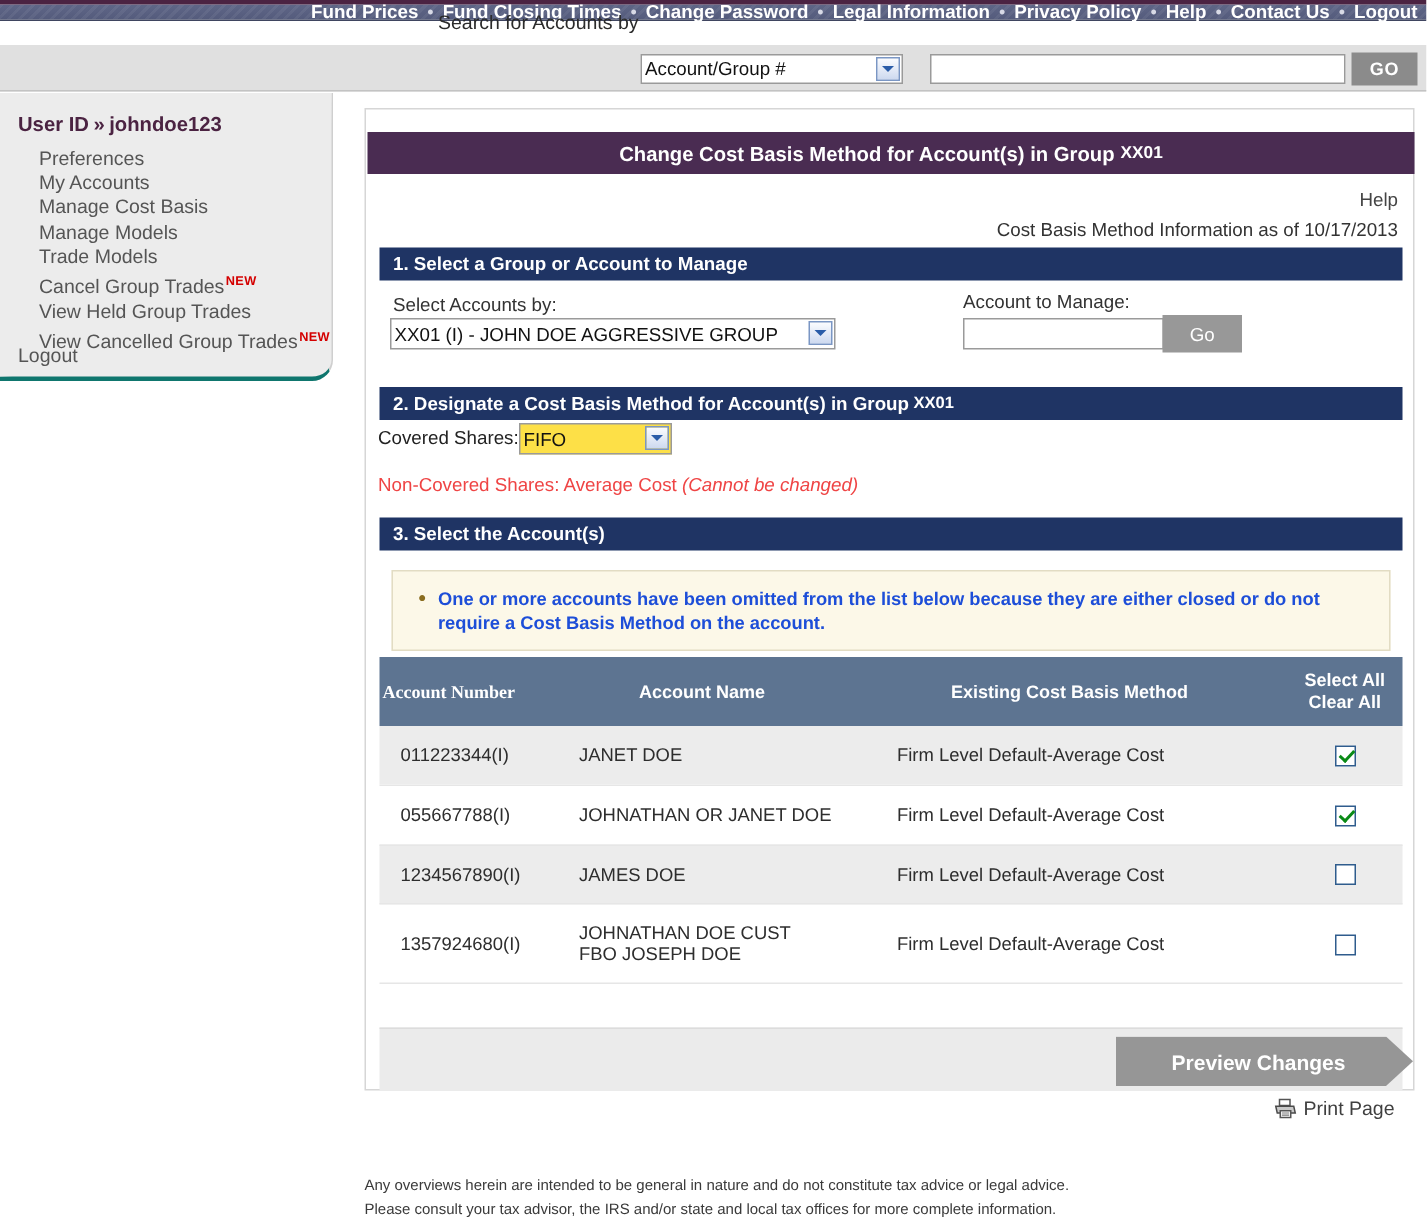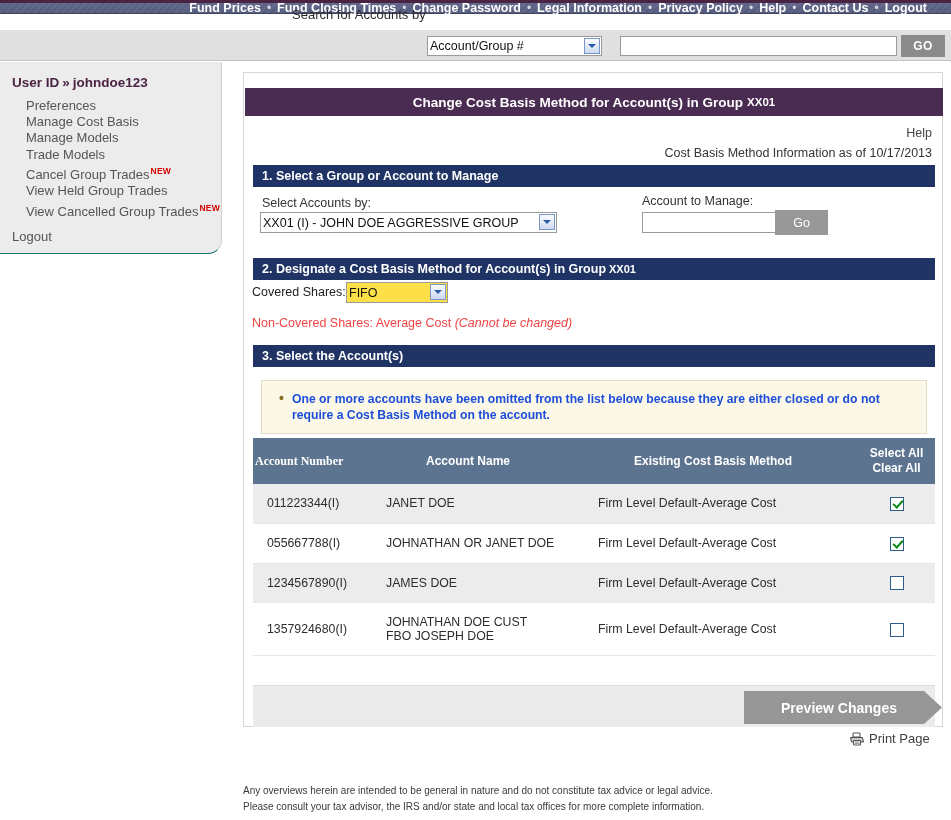--- a/index.html
+++ b/index.html
@@ -20,21 +20,21 @@
     background:
       repeating-linear-gradient(135deg,
         rgba(255,255,255,0.055) 0px,
         rgba(255,255,255,0.055) 2px,
         rgba(0,0,0,0.0) 2px,
         rgba(0,0,0,0.0) 5px),
       linear-gradient(#5f6687, #545b7c);
     border-top:3px solid #4b2342;
     border-bottom:1px solid #3f4560;
     display:flex; align-items:center; justify-content:flex-end;
-    padding-right:24px;
+    padding-right:6px;
   }
   #topbar .navlist{ display:flex; align-items:center; }
   #topbar a{
     color:#ffffff; font-weight:bold; font-size:12.5px;
     text-decoration:none; white-space:nowrap;
   }
   #topbar .sep{ color:#d8dae6; margin:0 6px; font-size:12px; }
 
   
   #searchbar{
@@ -84,21 +84,21 @@
     background:#8b8b8b; color:#fff; border:none;
     font-family:"Liberation Sans", sans-serif; font-size:12px; font-weight:bold;
     letter-spacing:.5px; cursor:pointer;
   }
 
   
   #sidebar{
     position:absolute; left:0; top:62px; width:222px; height:192px;
     background:#ececec;
     border-right:1px solid #cfcfcf;
-    border-bottom:1px solid #0f766e;
+    border-bottom:3px solid #0f766e;
     border-bottom-right-radius:14px;
   }
   #userline{
     position:absolute; left:12px; top:13px;
     font-size:13.5px; font-weight:bold; color:#4b2342;
   }
   #userline .gt{ margin:0 3px; }
   #userline .uid{ color:#4b2342; }
   #navlinks{ position:absolute; left:26px; top:36px; }
   #navlinks .item{
@@ -280,20 +280,21 @@
 </span>
 <input id="searchInput" type="text" placeholder="" style="">
 <button id="goBtn">GO</button>
 
 <div id="sidebar">
   <div id="userline">
     <span>User ID</span><span class="gt">»</span><span class="uid">johndoe123</span>
   </div>
   <div id="navlinks">
       <a href="#" class="item"><span>Preferences</span></a>
+      <a href="#" class="item"><span>My Accounts</span></a>
       <a href="#" class="item"><span>Manage Cost Basis</span></a>
       <a href="#" class="item"><span>Manage Models</span></a>
       <a href="#" class="item"><span>Trade Models</span></a>
       <a href="#" class="item"><span>Cancel Group Trades</span><span class="newtag">NEW</span></a>
       <a href="#" class="item"><span>View Held Group Trades</span></a>
       <a href="#" class="item"><span>View Cancelled Group Trades</span><span class="newtag">NEW</span></a>
     </div>
   <a href="#" id="logoutLink">Logout</a>
 </div>
 

